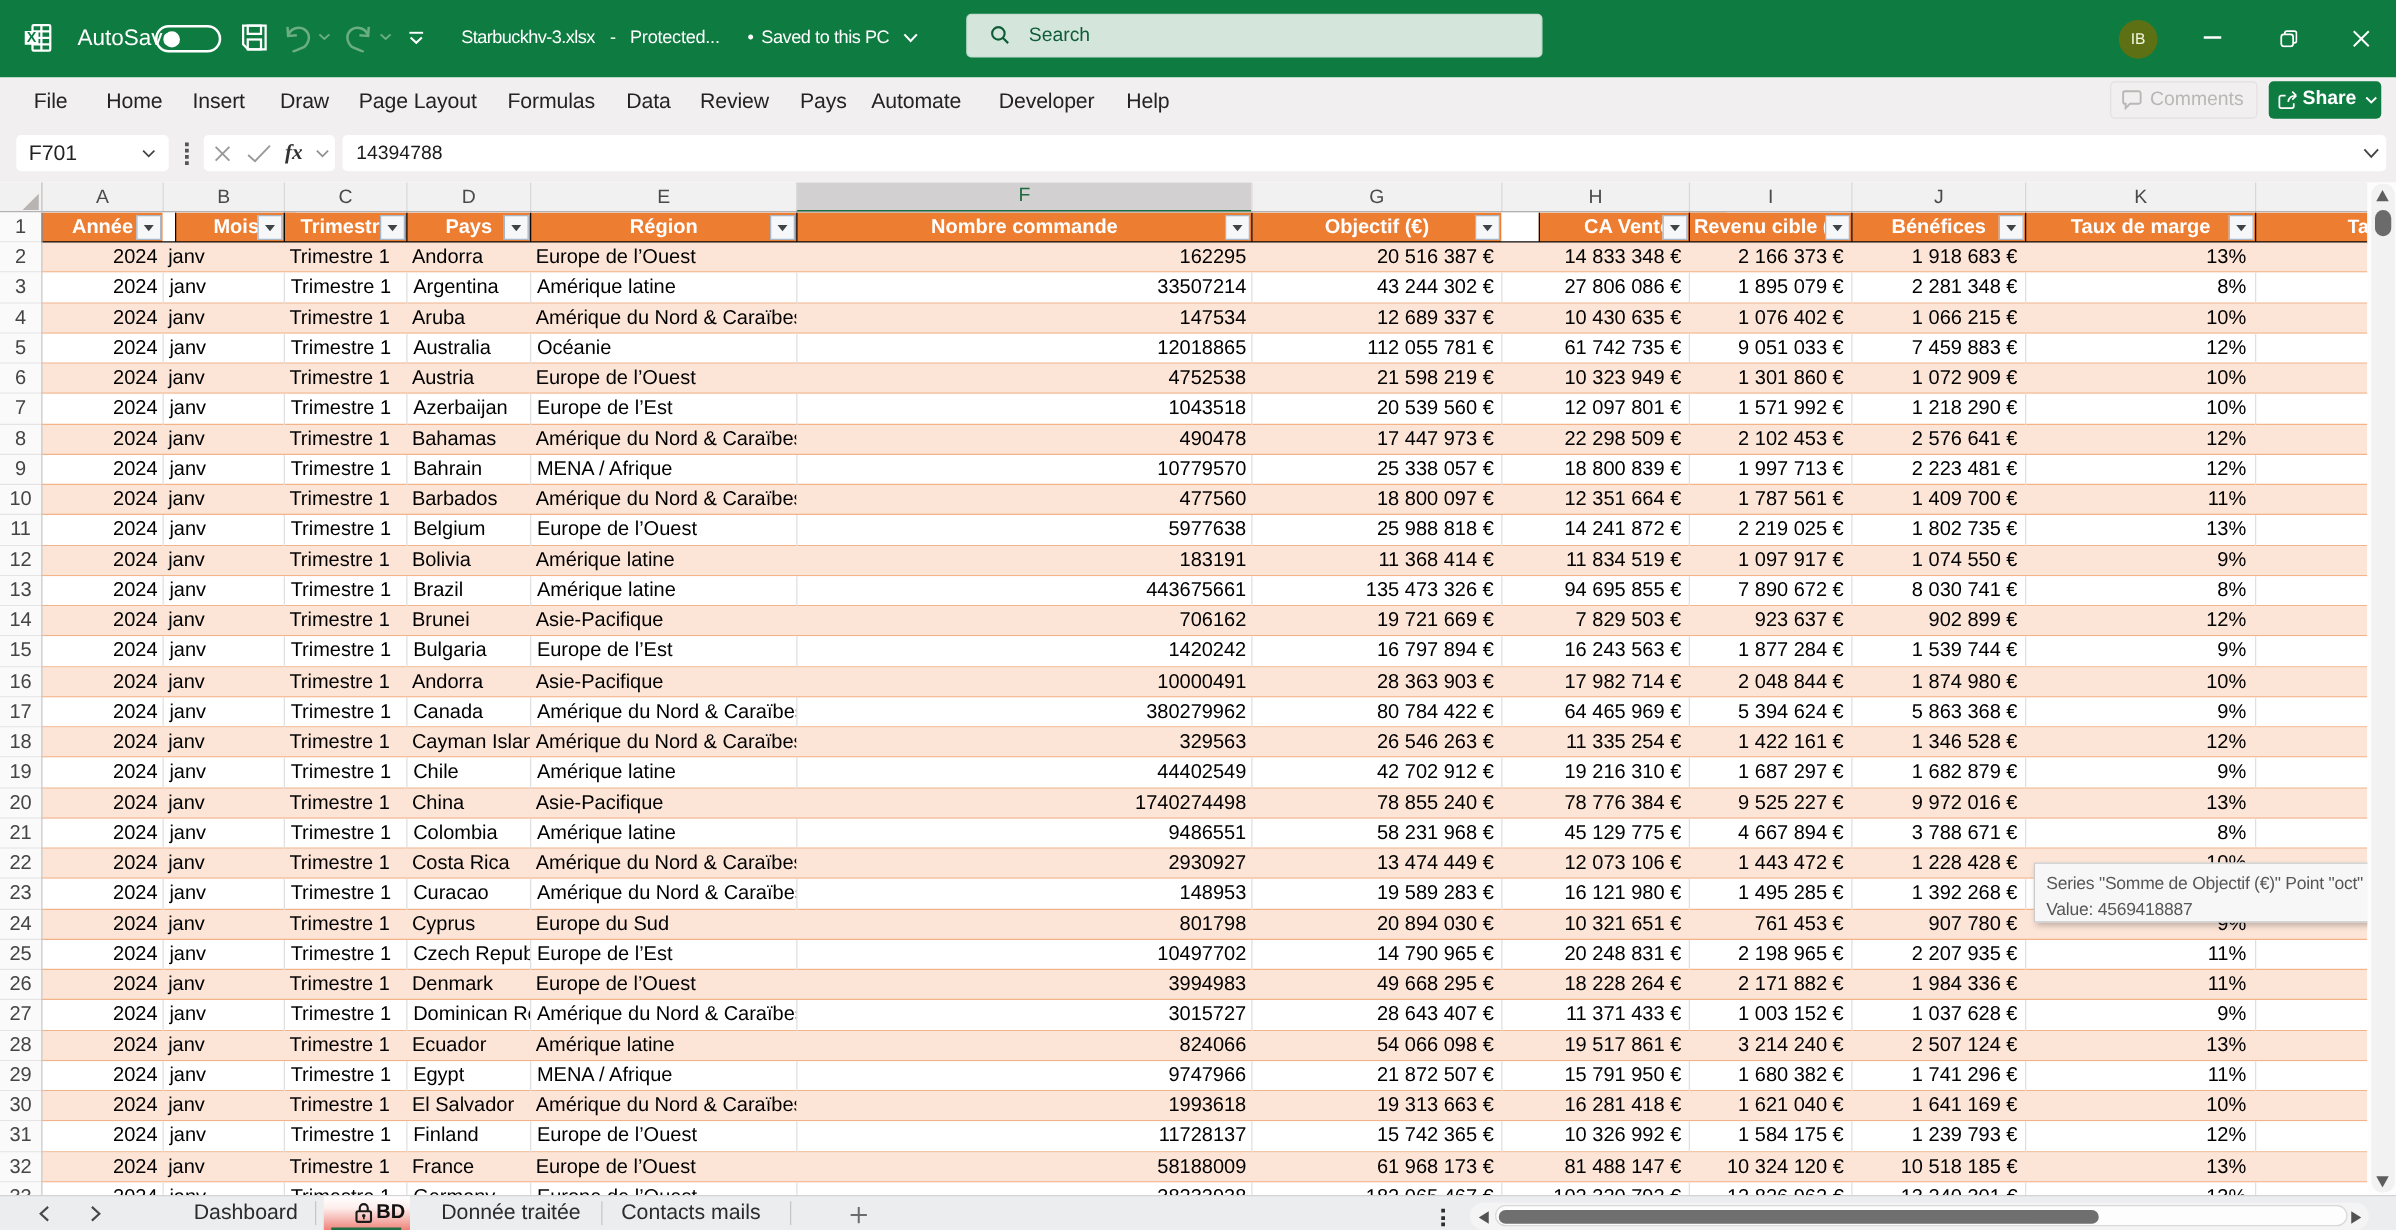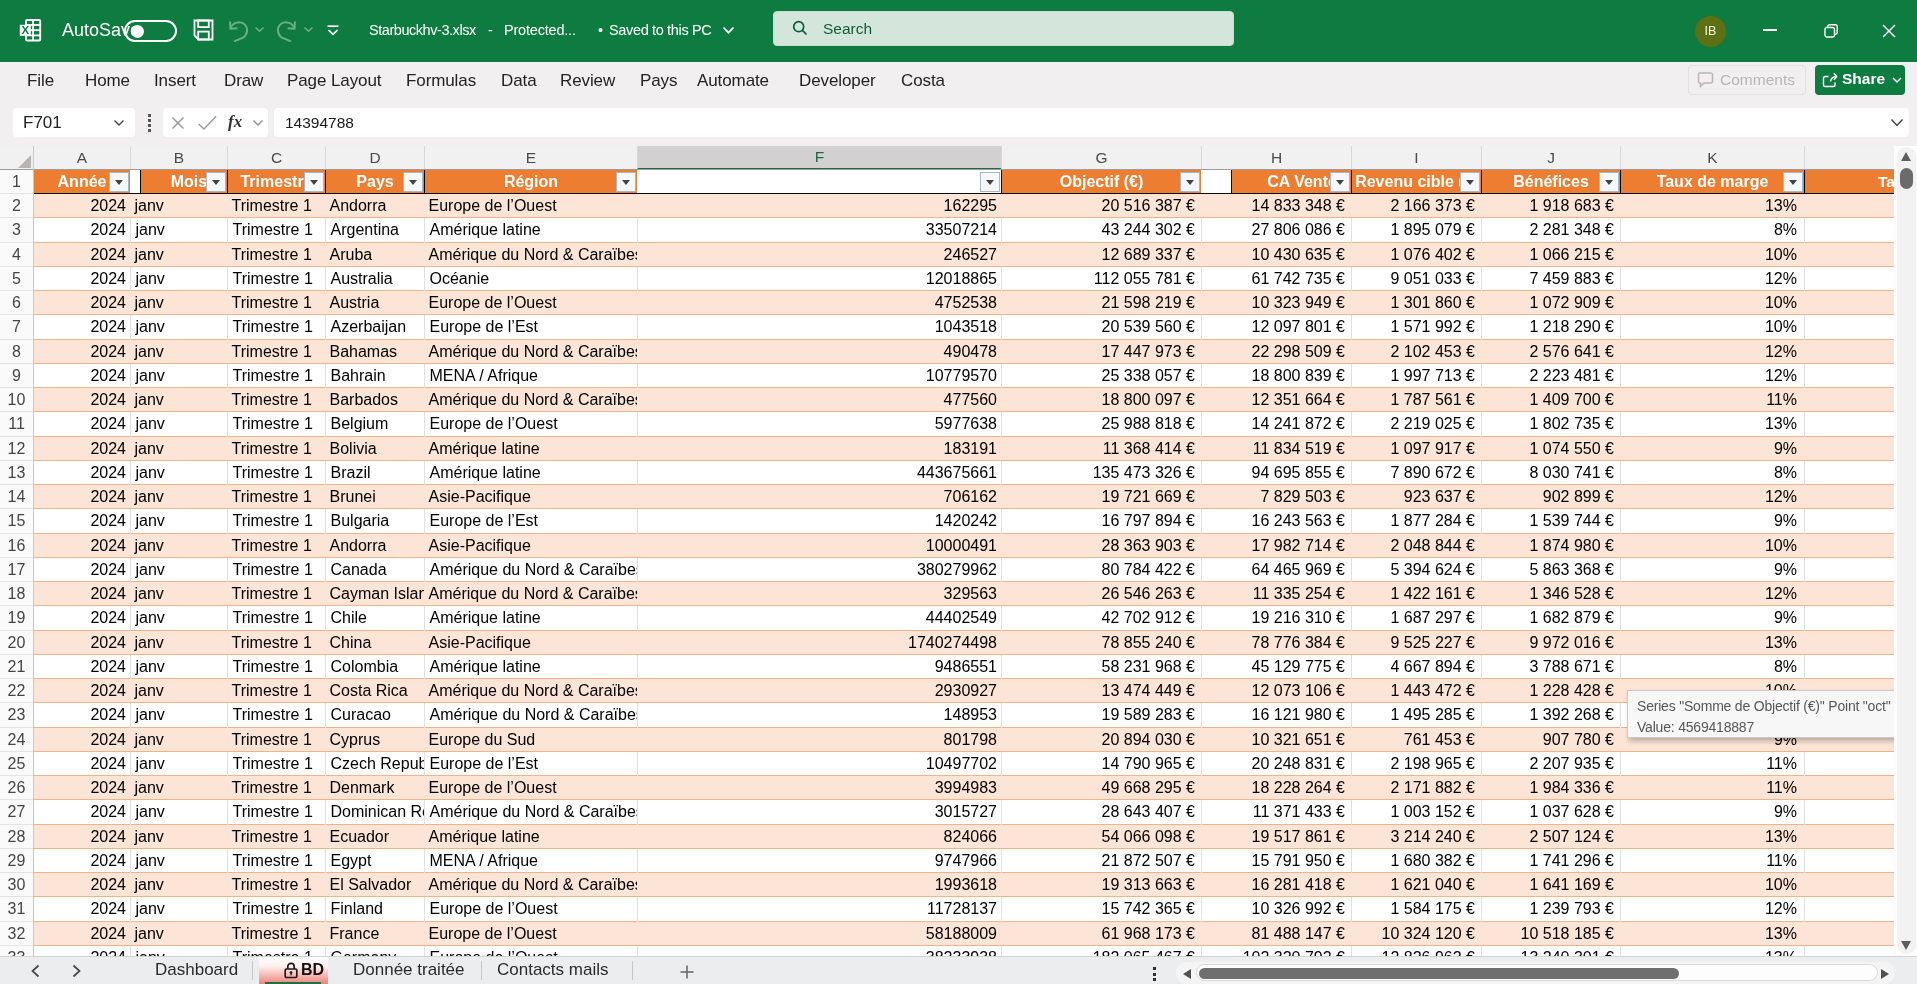--- a/index.html
+++ b/index.html
@@ -104,21 +104,21 @@
 <div class="mi" style="left:85px;">Home</div>
 <div class="mi" style="left:154px;">Insert</div>
 <div class="mi" style="left:224px;">Draw</div>
 <div class="mi" style="left:287px;">Page Layout</div>
 <div class="mi" style="left:406px;">Formulas</div>
 <div class="mi" style="left:501px;">Data</div>
 <div class="mi" style="left:560px;">Review</div>
 <div class="mi" style="left:640px;">Pays</div>
 <div class="mi" style="left:697px;">Automate</div>
 <div class="mi" style="left:799px;">Developer</div>
-<div class="mi" style="left:901px;">Costa</div>
+<div class="mi" style="left:901px;">Help</div>
 <div class="ab" style="left:1688px;top:3px;width:118px;height:30px;border:1px solid #E3E1E0;border-radius:4px;"></div>
 <svg class="ab" style="left:1697px;top:10px" width="17" height="16" viewBox="0 0 17 16">
       <path d="M1.5 2.5 A1.5 1.5 0 0 1 3 1 H14 A1.5 1.5 0 0 1 15.5 2.5 V9.5 A1.5 1.5 0 0 1 14 11 H7 L3.5 14.5 V11 H3 A1.5 1.5 0 0 1 1.5 9.5 Z" fill="none" stroke="#B9B7B5" stroke-width="1.5"></path>
     </svg>
 <div class="ab" style="left:1720px;top:9px;font-size:15.5px;color:#B9B7B5;">Comments</div>
 <div class="ab" style="left:1815px;top:3px;width:90px;height:30px;background:#0E7B41;border-radius:4px;"></div>
 <svg class="ab" style="left:1822px;top:10px" width="17" height="16" viewBox="0 0 17 16">
       <g fill="none" stroke="#fff" stroke-width="1.4">
         <path d="M6.5 4.5 H3 A1.5 1.5 0 0 0 1.5 6 V13 A1.5 1.5 0 0 0 3 14.5 H11.5 A1.5 1.5 0 0 0 13 13 V10.5"></path>
         <path d="M8.5 9.5 C9 6 11 4.5 15 4.5 M15 4.5 L11.8 1.3 M15 4.5 L11.8 7.7"></path>
@@ -175,20 +175,21 @@
 <div class="cl" style="left:1804px;width:90px;"></div>
 <div class="ab" style="left:0;top:169px;width:1894px;height:1px;background:#9D9B9B;"></div>
 <div class="ab" style="left:0;top:170px;width:1894px;height:786px;overflow:hidden;background:#fff;">
 <div class="ab" style="left:0;top:0;width:1894px;height:24px;">
 <div class="rn" style="top:0;height:24px;line-height:24px;">1</div>
 <div class="hc" style="left:33px;width:97px;border-left:1.5px solid #0a0a0a;">Année</div>
 <div class="hc" style="left:130px;width:97px;border-left:1.5px solid #0a0a0a;margin-left:10px;">Mois</div>
 <div class="hc" style="left:227px;width:98px;border-left:1.5px solid #0a0a0a;">Trimestre</div>
 <div class="hc" style="left:325px;width:99px;border-left:1.5px solid #0a0a0a;">Pays</div>
 <div class="hc" style="left:424px;width:213px;border-left:1.5px solid #0a0a0a;">Région</div>
+<div class="hc" style="left:637px;width:364px;border-left:1.5px solid #0a0a0a;">Nombre commande</div>
 <div class="hc" style="left:1001px;width:200px;border-left:1.5px solid #0a0a0a;">Objectif (€)</div>
 <div class="hc" style="left:1231px;width:150px;border-left:1.5px solid #0a0a0a;">CA Ventes</div>
 <div class="hc" style="left:1351px;width:130px;border-left:1.5px solid #0a0a0a;">Revenu cible (€)</div>
 <div class="hc" style="left:1481px;width:139px;border-left:1.5px solid #0a0a0a;">Bénéfices</div>
 <div class="hc" style="left:1620px;width:184px;border-left:1.5px solid #0a0a0a;">Taux de marge</div>
 <div class="hc" style="left:1804px;width:90px;border-left:1.5px solid #0a0a0a;"></div>
 <div class="fbtn" style="left:109px;"></div>
 <div class="fbtn" style="left:206px;"></div>
 <div class="fbtn" style="left:304px;"></div>
 <div class="fbtn" style="left:403px;"></div>
@@ -235,21 +236,21 @@
 <div class="cell txt vsep" style="left:1804px;width:90px;line-height:23.25px;"></div>
 </div>
 <div class="ab" style="left:0;top:72.50px;width:1894px;height:24.25px;">
 <div class="rn" style="top:0;height:100%;line-height:24.25px;">4</div>
 <div class="ab" style="left:33px;top:0;width:1861px;height:100%;background:#FCE4D6;border-bottom:1px solid #F2B389;"></div>
 <div class="cell num pr4 " style="left:33px;width:97px;line-height:23.25px;">2024</div>
 <div class="cell txt " style="left:130px;width:97px;line-height:23.25px;">janv</div>
 <div class="cell txt " style="left:227px;width:98px;line-height:23.25px;">Trimestre 1</div>
 <div class="cell txt " style="left:325px;width:99px;line-height:23.25px;">Aruba</div>
 <div class="cell txt " style="left:424px;width:213px;line-height:23.25px;">Amérique du Nord &amp; Caraïbes</div>
-<div class="cell num pr4 " style="left:637px;width:364px;line-height:23.25px;">246527</div>
+<div class="cell num pr4 " style="left:637px;width:364px;line-height:23.25px;">147534</div>
 <div class="cell num " style="left:1001px;width:200px;line-height:23.25px;">12 689 337&nbsp;€</div>
 <div class="cell num " style="left:1201px;width:150px;line-height:23.25px;">10 430 635&nbsp;€</div>
 <div class="cell num " style="left:1351px;width:130px;line-height:23.25px;">1 076 402&nbsp;€</div>
 <div class="cell num " style="left:1481px;width:139px;line-height:23.25px;">1 066 215&nbsp;€</div>
 <div class="cell num pr7 " style="left:1620px;width:184px;line-height:23.25px;">10%</div>
 <div class="cell txt " style="left:1804px;width:90px;line-height:23.25px;"></div>
 </div>
 <div class="ab" style="left:0;top:96.75px;width:1894px;height:24.25px;">
 <div class="rn" style="top:0;height:100%;line-height:24.25px;">5</div>
 <div class="ab" style="left:33px;top:0;width:1861px;height:100%;background:#FFFFFF;border-bottom:1px solid #F2B389;"></div>

